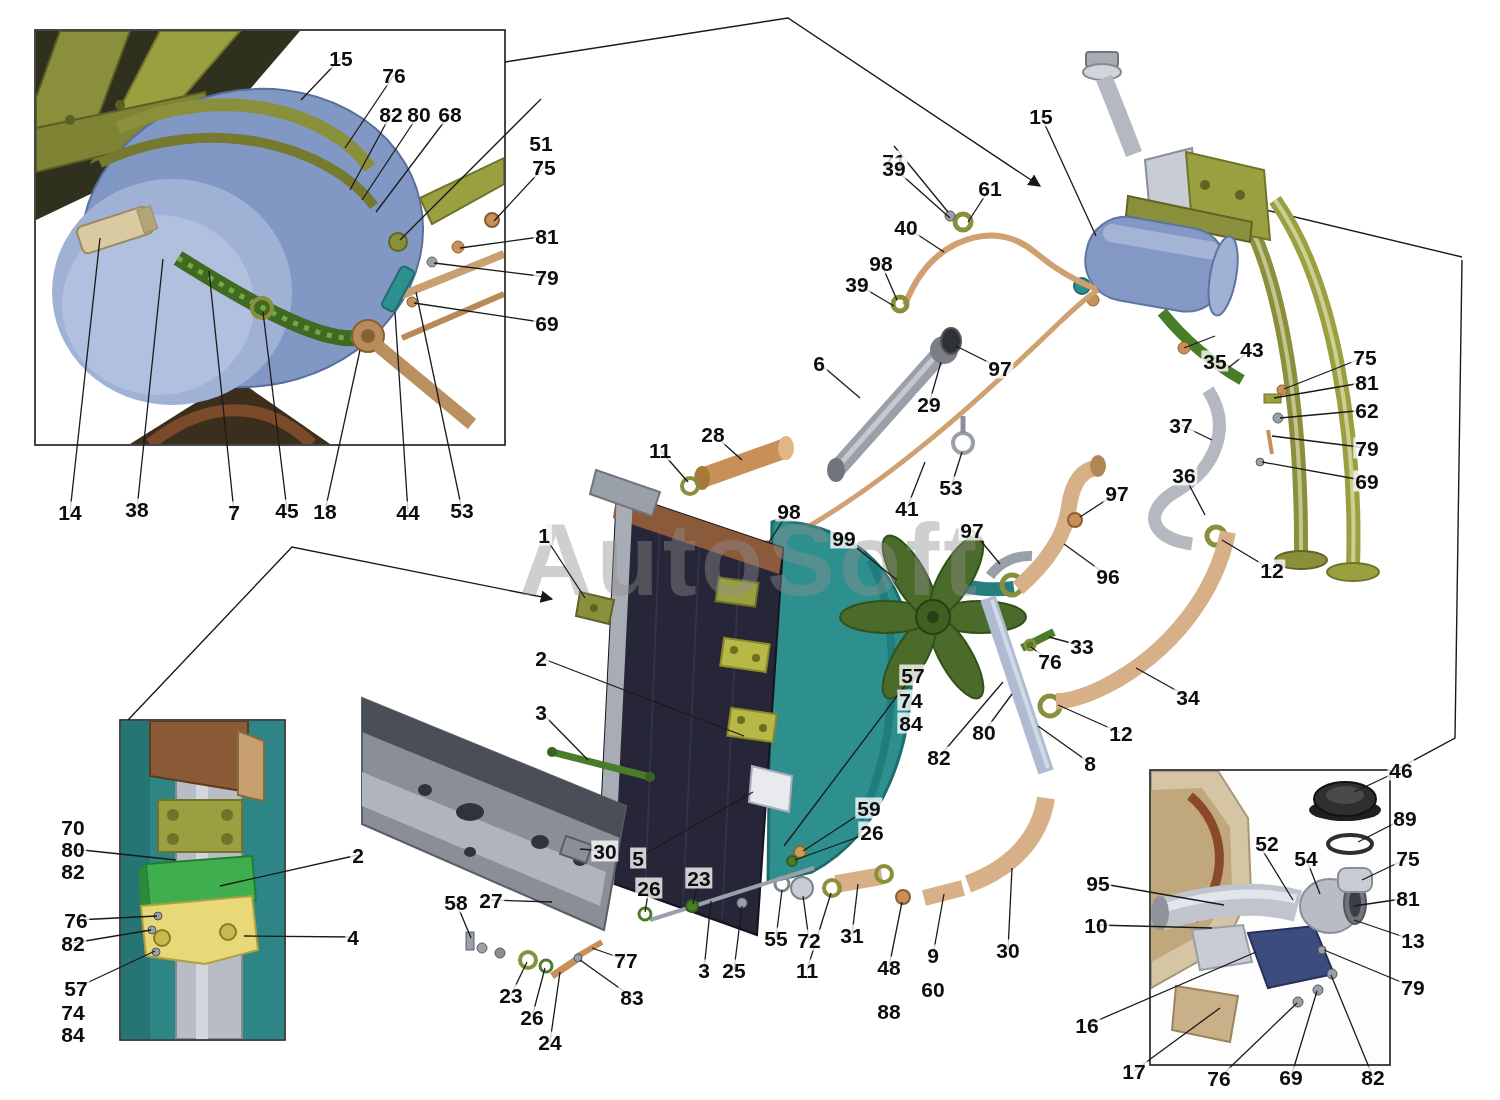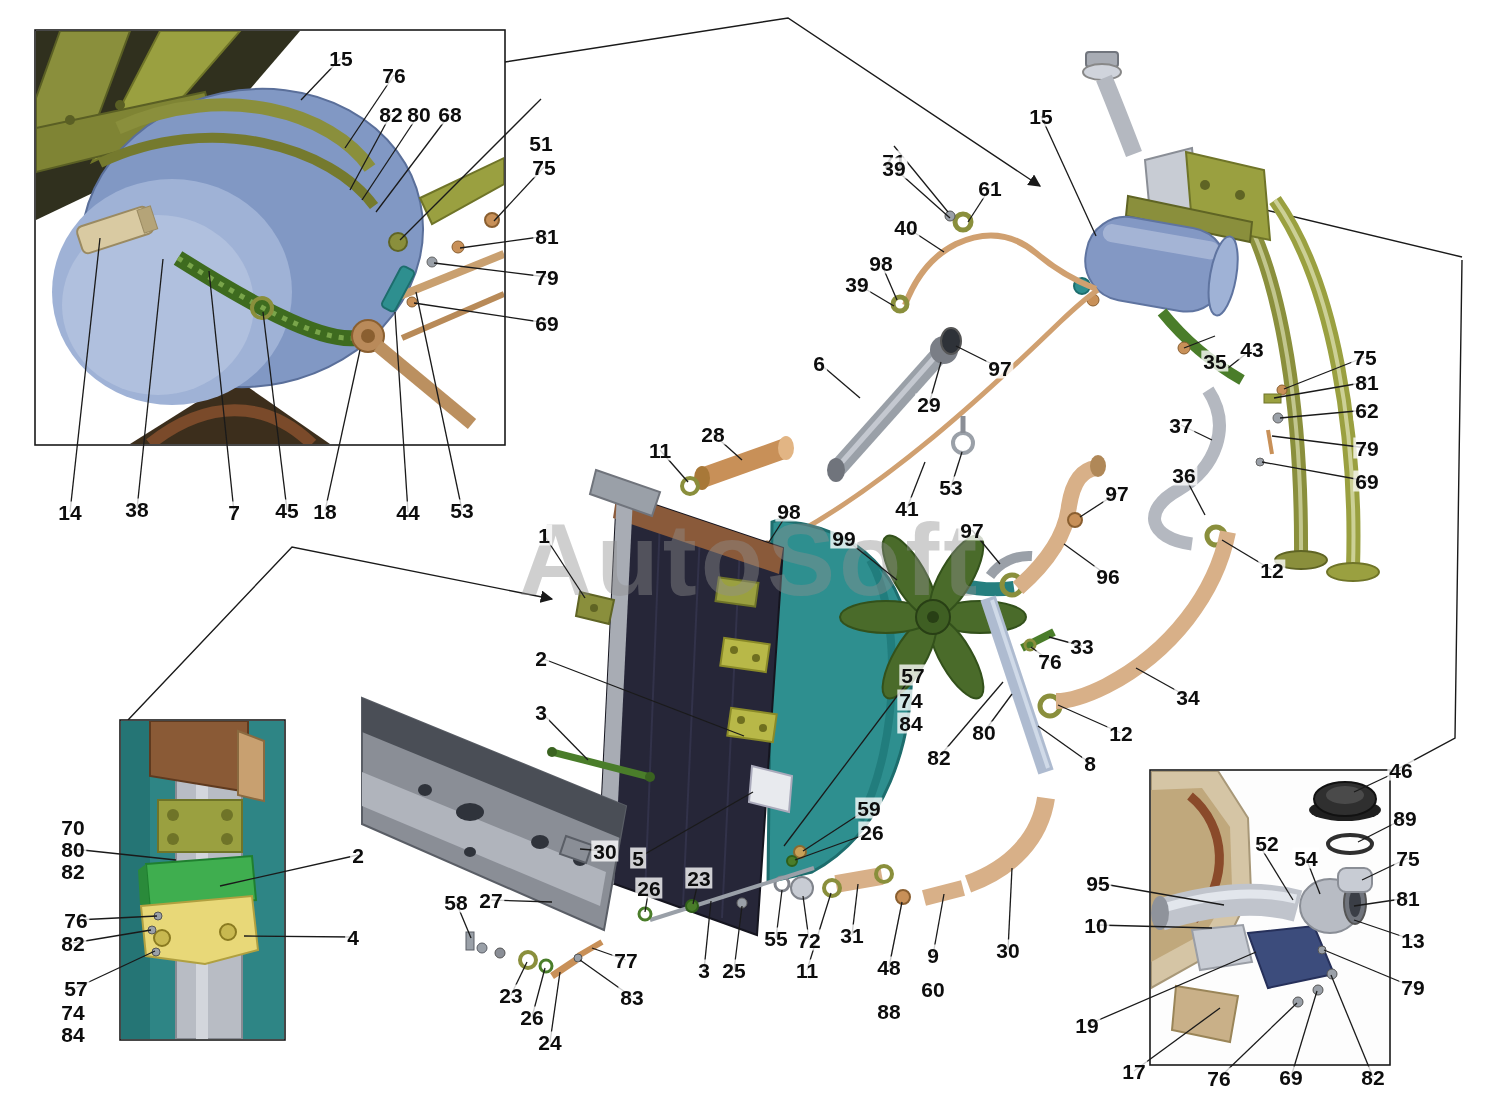--- a/index.html
+++ b/index.html
@@ -488,19 +488,19 @@
       <div class="callout" style="left: 1401px; top: 770px;">46</div>
       <div class="callout" style="left: 1405px; top: 818px;">89</div>
       <div class="callout" style="left: 1258px; top: 843px; margin-left: 9px;">52</div>
       <div class="callout" style="left: 1306px; top: 858px;">54</div>
       <div class="callout" style="left: 1408px; top: 858px;">75</div>
       <div class="callout" style="left: 1408px; top: 898px;">81</div>
       <div class="callout" style="left: 1098px; top: 883px;">95</div>
       <div class="callout" style="left: 1096px; top: 925px;">10</div>
       <div class="callout" style="left: 1413px; top: 940px;">13</div>
       <div class="callout" style="left: 1413px; top: 987px;">79</div>
-      <div class="callout" style="left: 1087px; top: 1025px;">19</div>
+      <div class="callout" style="left: 1087px; top: 1025px;">16</div>
       <div class="callout" style="left: 1134px; top: 1071px;">17</div>
       <div class="callout" style="left: 1219px; top: 1078px;">76</div>
       <div class="callout" style="left: 1291px; top: 1077px;">69</div>
       <div class="callout" style="left: 1373px; top: 1077px;">82</div>
     </div>
 </div>
 
 </body></html>

